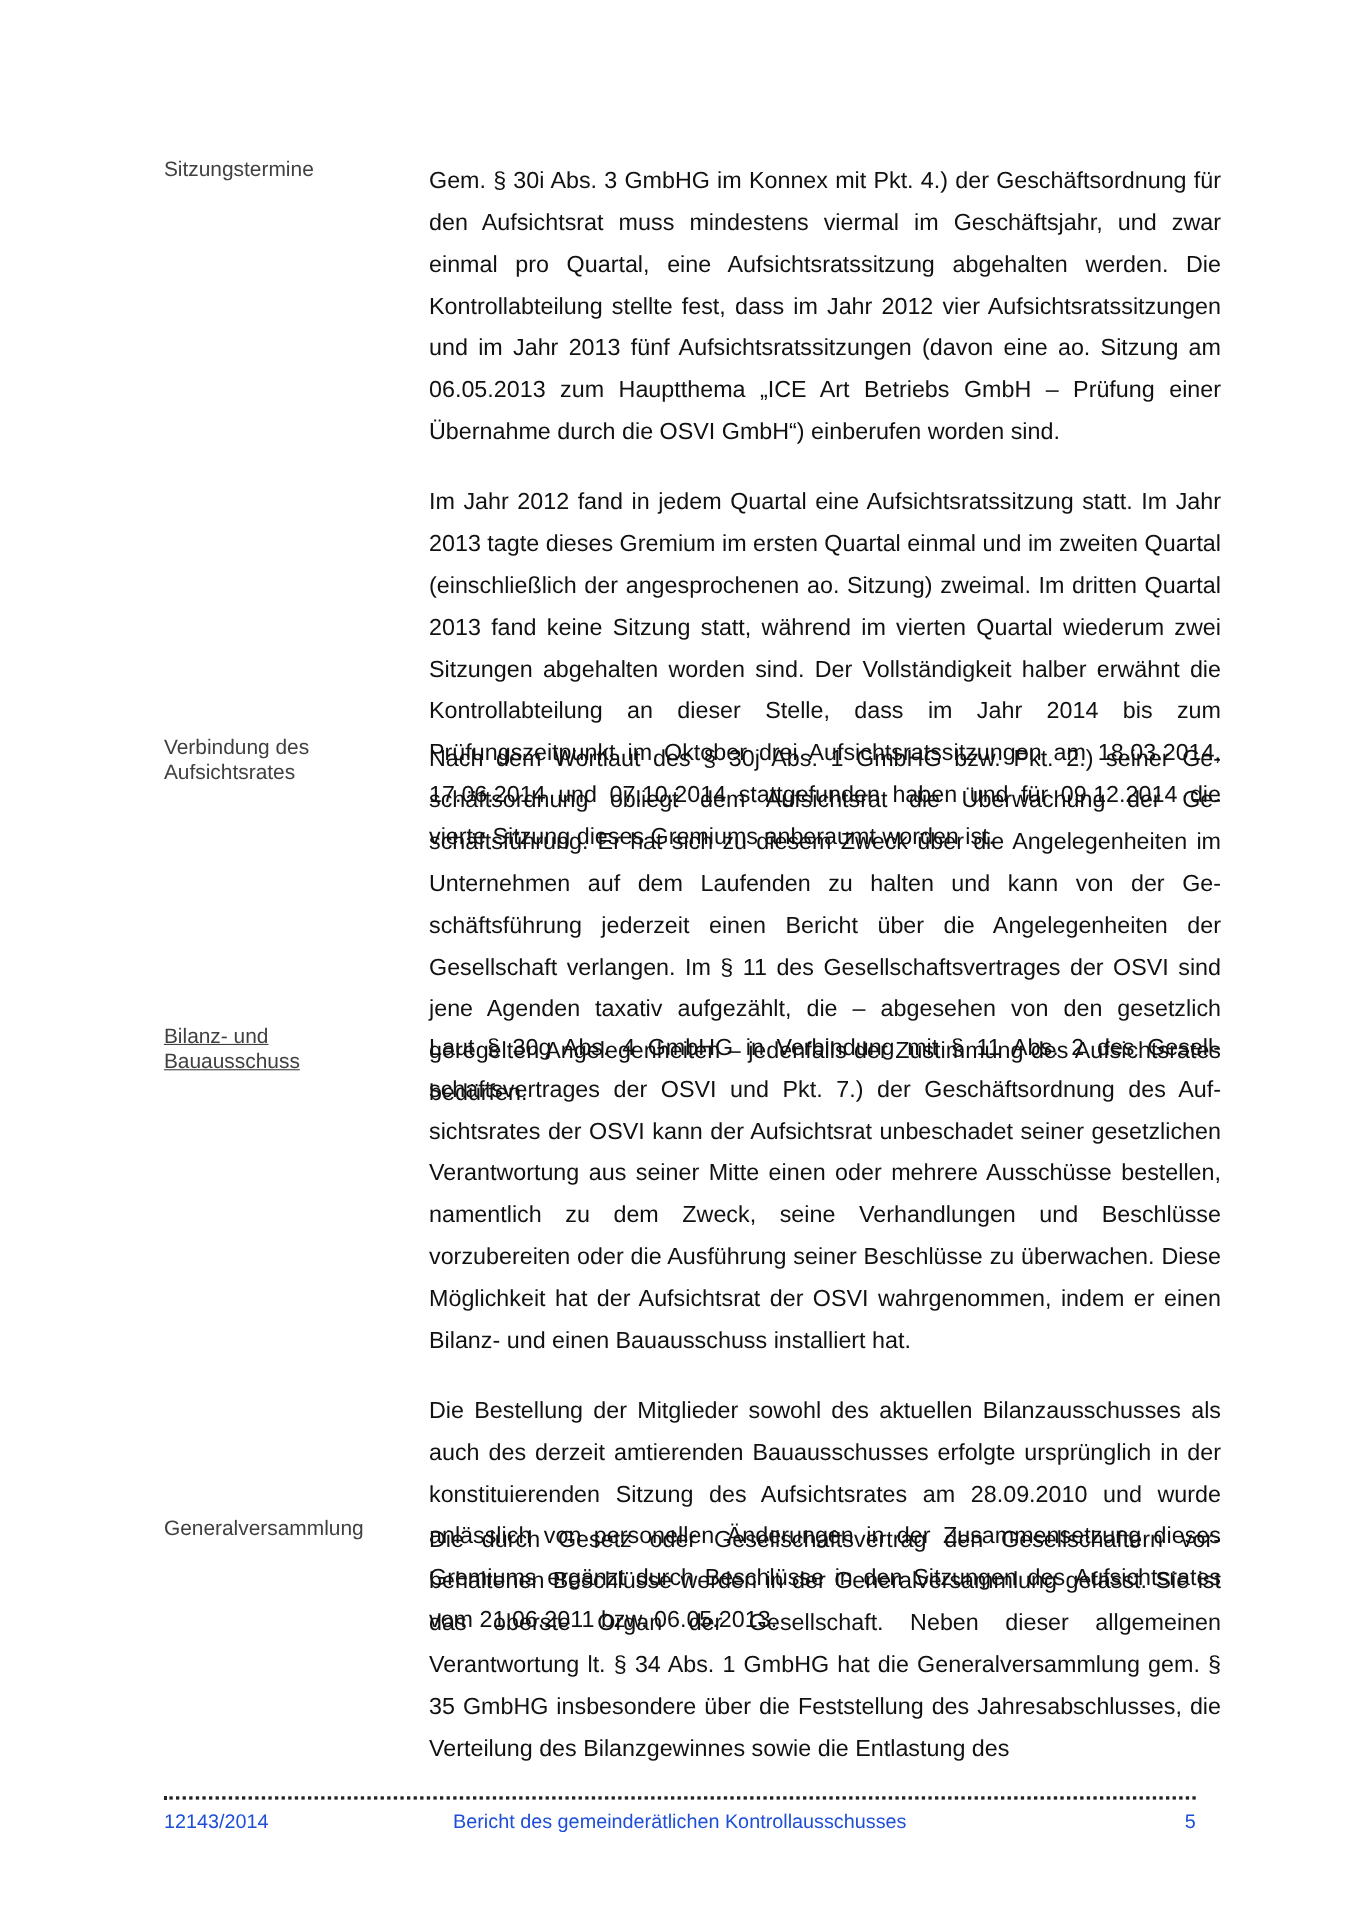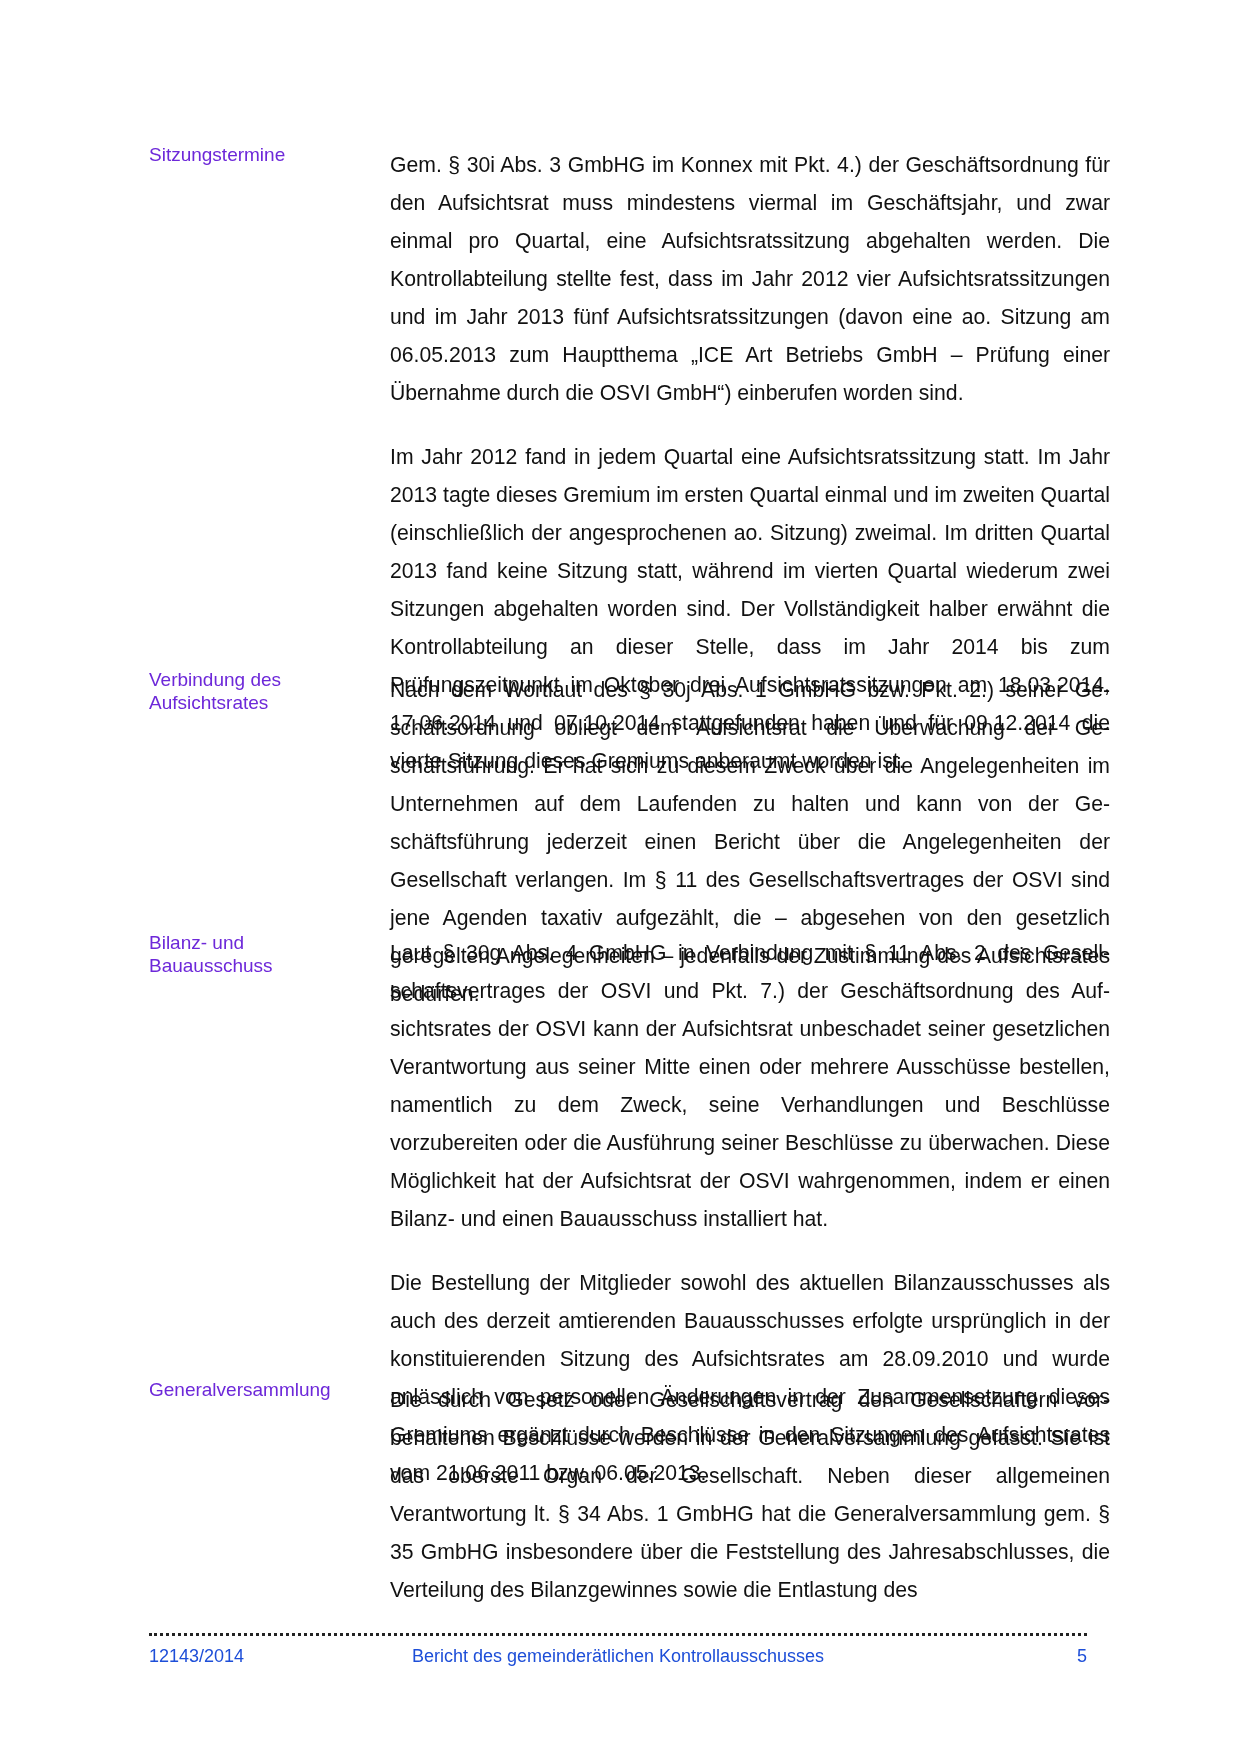--- a/index.html
+++ b/index.html
@@ -24,21 +24,21 @@
     }
     .section {
       position: absolute;
       left: 0;
       width: 1241px;
     }
     .side-label {
       position: absolute;
       left: 149px;
       width: 220px;
-      color: #6d28d9;
+      color: #404040;
       font-size: 19px;
       line-height: 23px;
     }
     .body-col {
       position: absolute;
       left: 390px;
       width: 720px;
     }
     .para {
       margin: 0;
@@ -100,21 +100,21 @@
   </div>
 
   <div class="section" style="top:671px;">
     <div class="side-label" style="top:-3px;">Verbindung des Aufsichtsrates</div>
     <div class="body-col">
       <p class="para">Nach dem Wortlaut des § 30j Abs. 1 GmbHG bzw. Pkt. 2.) seiner Ge­schäftsordnung obliegt dem Aufsichtsrat die Überwachung der Ge­schäftsführung. Er hat sich zu diesem Zweck über die Angelegenheiten im Unternehmen auf dem Laufenden zu halten und kann von der Ge­schäftsführung jederzeit einen Bericht über die Angelegenheiten der Gesellschaft verlangen. Im § 11 des Gesellschaftsvertrages der OSVI sind jene Agenden taxativ aufgezählt, die – abgesehen von den ge­setzlich geregelten Angelegenheiten – jedenfalls der Zustimmung des Aufsichtsrates bedürfen.</p>
     </div>
   </div>
 
   <div class="section" style="top:934px;">
-    <div class="side-label" style="top:-3px;">Bilanz- und Bauausschuss</div>
+    <div class="side-label" style="top:-3px;text-decoration:underline;">Bilanz- und Bauausschuss</div>
     <div class="body-col">
       <p class="para">Laut § 30g Abs. 4 GmbHG in Verbindung mit § 11 Abs. 2 des Gesell­schaftsvertrages der OSVI und Pkt. 7.) der Geschäftsordnung des Auf­sichtsrates der OSVI kann der Aufsichtsrat unbeschadet seiner gesetz­lichen Verantwortung aus seiner Mitte einen oder mehrere Ausschüsse bestellen, namentlich zu dem Zweck, seine Verhandlungen und Be­schlüsse vorzubereiten oder die Ausführung seiner Beschlüsse zu überwachen. Diese Möglichkeit hat der Aufsichtsrat der OSVI wahrge­nommen, indem er einen Bilanz- und einen Bauausschuss installiert hat.</p>
       <p class="para">Die Bestellung der Mitglieder sowohl des aktuellen Bilanzausschusses als auch des derzeit amtierenden Bauausschusses erfolgte ursprüng­lich in der konstituierenden Sitzung des Aufsichtsrates am 28.09.2010 und wurde anlässlich von personellen Änderungen in der Zusammen­setzung dieses Gremiums ergänzt durch Beschlüsse in den Sitzungen des Aufsichtsrates vom 21.06.2011 bzw. 06.05.2013.</p>
     </div>
   </div>
 
   <div class="section" style="top:1381px;">
     <div class="side-label" style="top:-3px;">Generalversammlung</div>
     <div class="body-col">
       <p class="para">Die durch Gesetz oder Gesellschaftsvertrag den Gesellschaftern vor­behaltenen Beschlüsse werden in der Generalversammlung gefasst. Sie ist das oberste Organ der Gesellschaft. Neben dieser allgemeinen Verantwortung lt. § 34 Abs. 1 GmbHG hat die Generalversammlung gem. § 35 GmbHG insbesondere über die Feststellung des Jahresab­schlusses, die Verteilung des Bilanzgewinnes sowie die Entlastung des</p>

